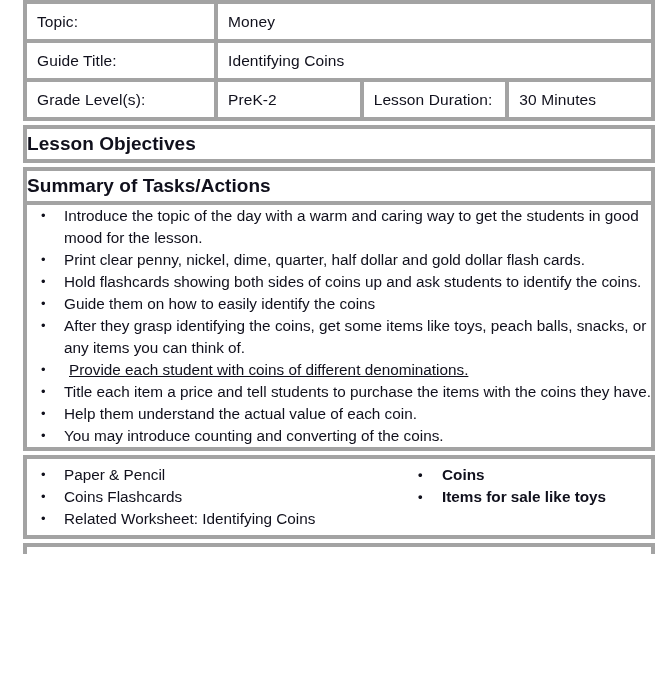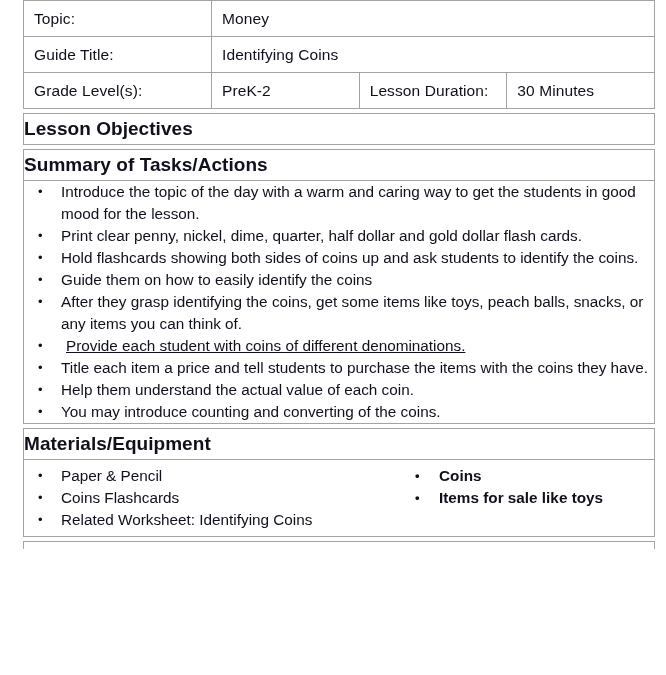--- a/index.html
+++ b/index.html
@@ -28,21 +28,21 @@
   }
 
   
   .tbl {
     width: 100%;
     border-collapse: collapse;
     table-layout: fixed;
     background: #ffffff;
   }
   .tbl td {
-    border: 1px solid #a3a3a3;
+    border: 4px solid #a3a3a3;
     vertical-align: middle;
     padding: 0;
   }
   .gap {
     height: 4px;
     line-height: 4px;
     font-size: 0;
   }
 
   
@@ -167,23 +167,20 @@
             </ul>
           </td>
         </tr>
       </tbody>
     </table>
 
     <div class="gap"></div>
 
     <table class="tbl">
       <tbody>
-        <tr>
-          <td class="sect-head"><span>Materials/Equipment</span></td>
-        </tr>
         <tr>
           <td class="sect-body tight">
             <div class="mat-wrap">
               <div class="mat-col-left">
                 <ul class="bul">
                   <li><span>Paper &amp; Pencil</span></li>
                   <li><span>Coins Flashcards</span></li>
                   <li><span>Related Worksheet: Identifying Coins</span></li>
                 </ul>
               </div>

